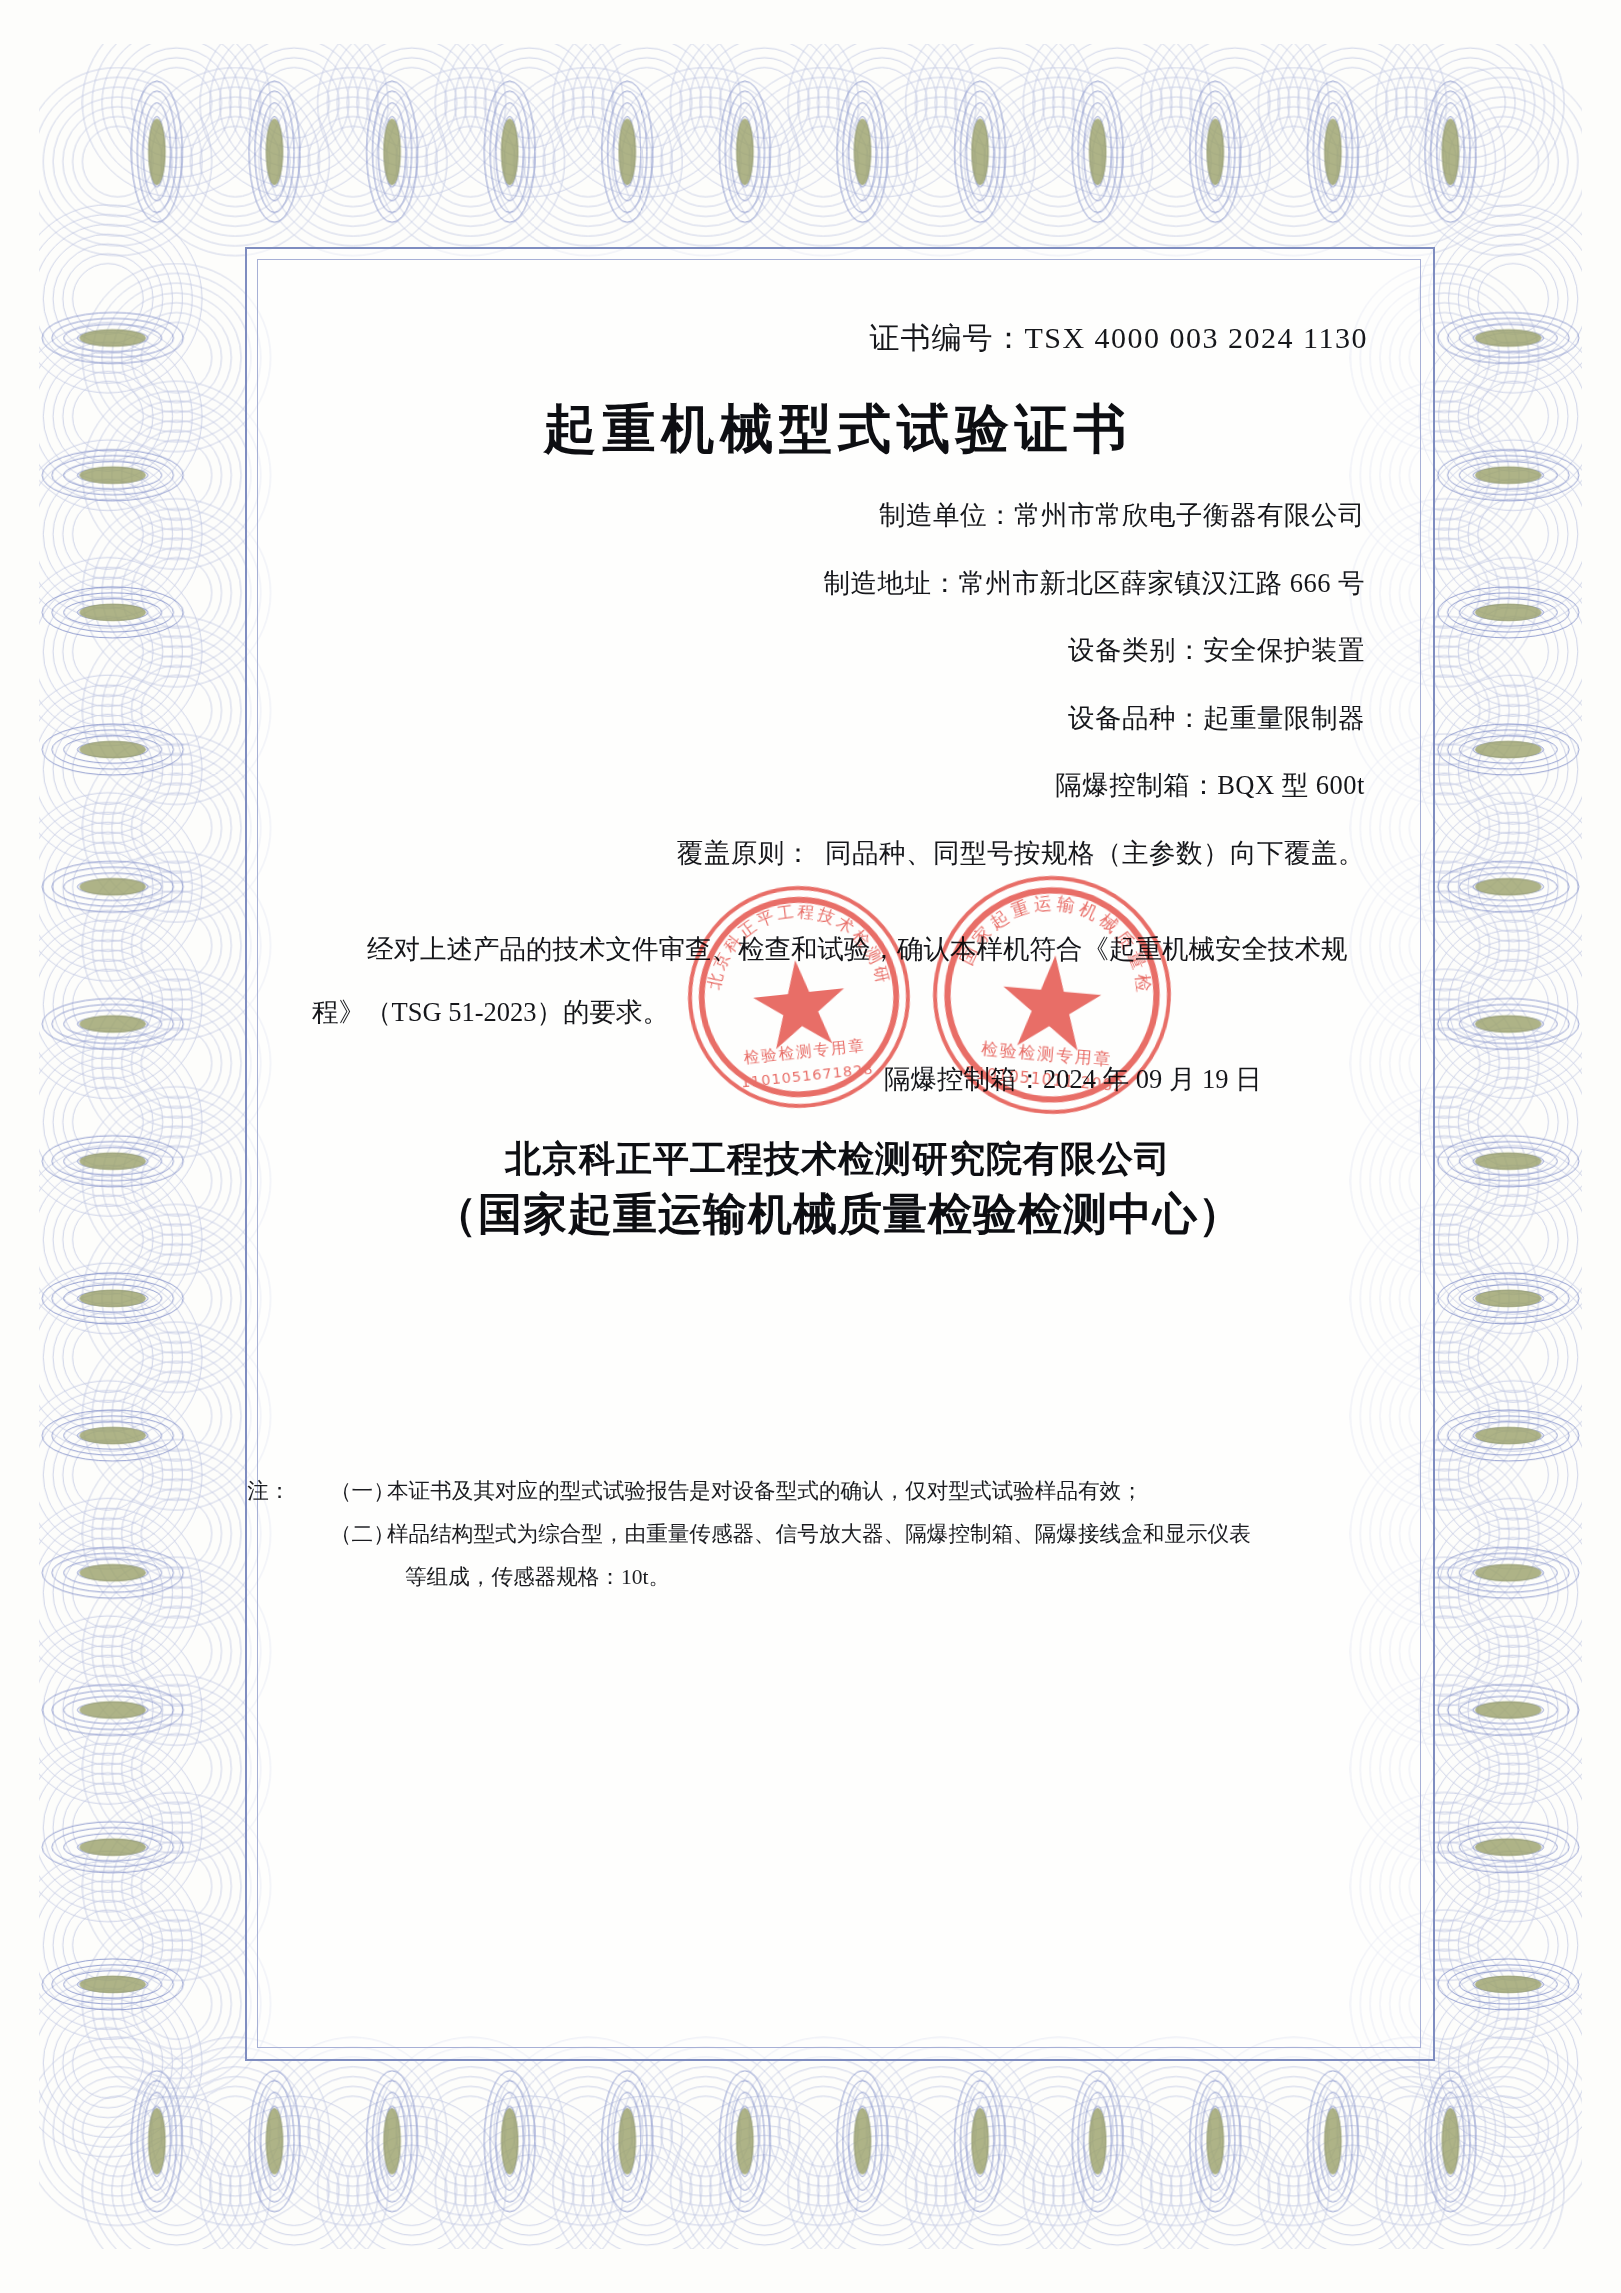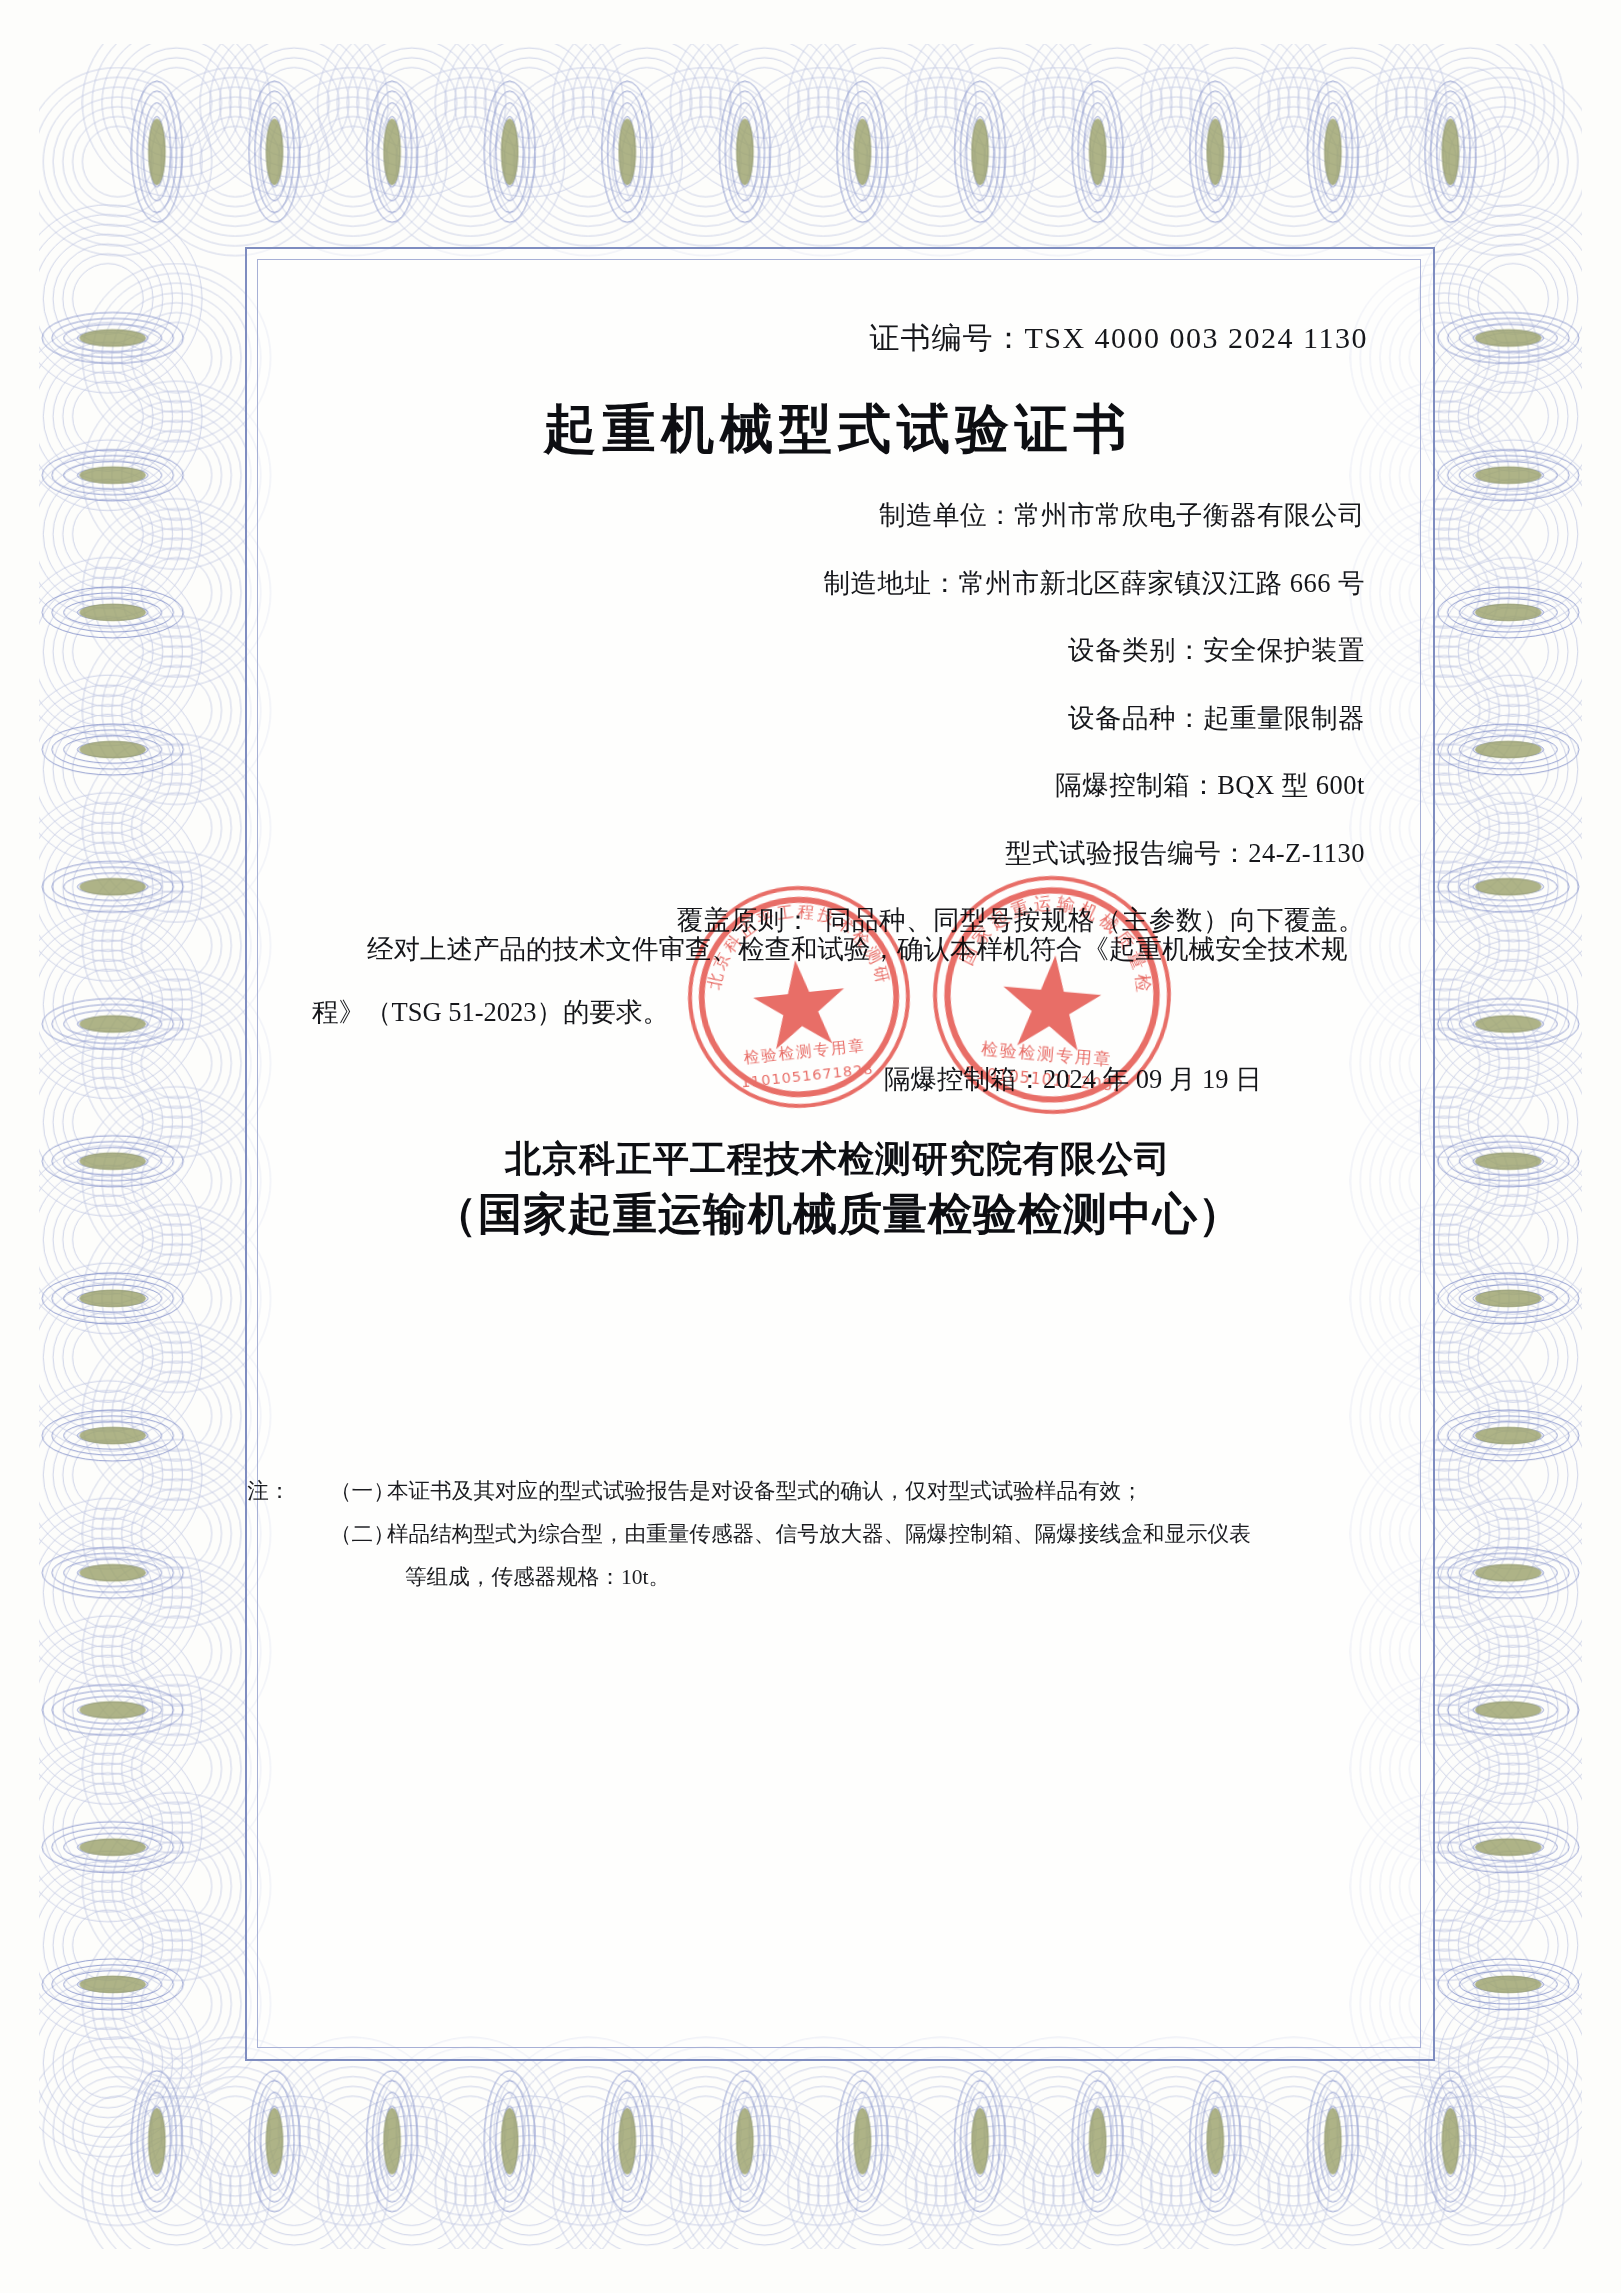--- a/index.html
+++ b/index.html
@@ -438,23 +438,20 @@
       <div class="field-row">
         <span class="field-label">设备类别：</span><span class="field-value">安全保护装置</span>
       </div>
       <div class="field-row">
         <span class="field-label">设备品种：</span><span class="field-value">起重量限制器</span>
       </div>
       <div class="field-row">
         <span class="field-label">隔爆控制箱：</span><span class="field-value">BQX 型 600t</span>
       </div>
       <div class="field-row">
-        <span class="field-label">型式试验报告编号：</span><span class="field-value">24-Z-1130</span>
-      </div>
-      <div class="field-row">
         <span class="field-label">覆盖原则：</span>&nbsp;&nbsp;<span class="field-value">同品种、同型号按规格（主参数）向下覆盖。</span>
       </div>
     </div>
 
     <div class="statement">经对上述产品的技术文件审查、检查和试验，确认本样机符合《起重机械安全技术规程》（TSG 51-2023）的要求。</div>
 
     <div class="issue-date">
       <span>隔爆控制箱：</span><span>2024 年 09 月 19 日</span>
     </div>
 

